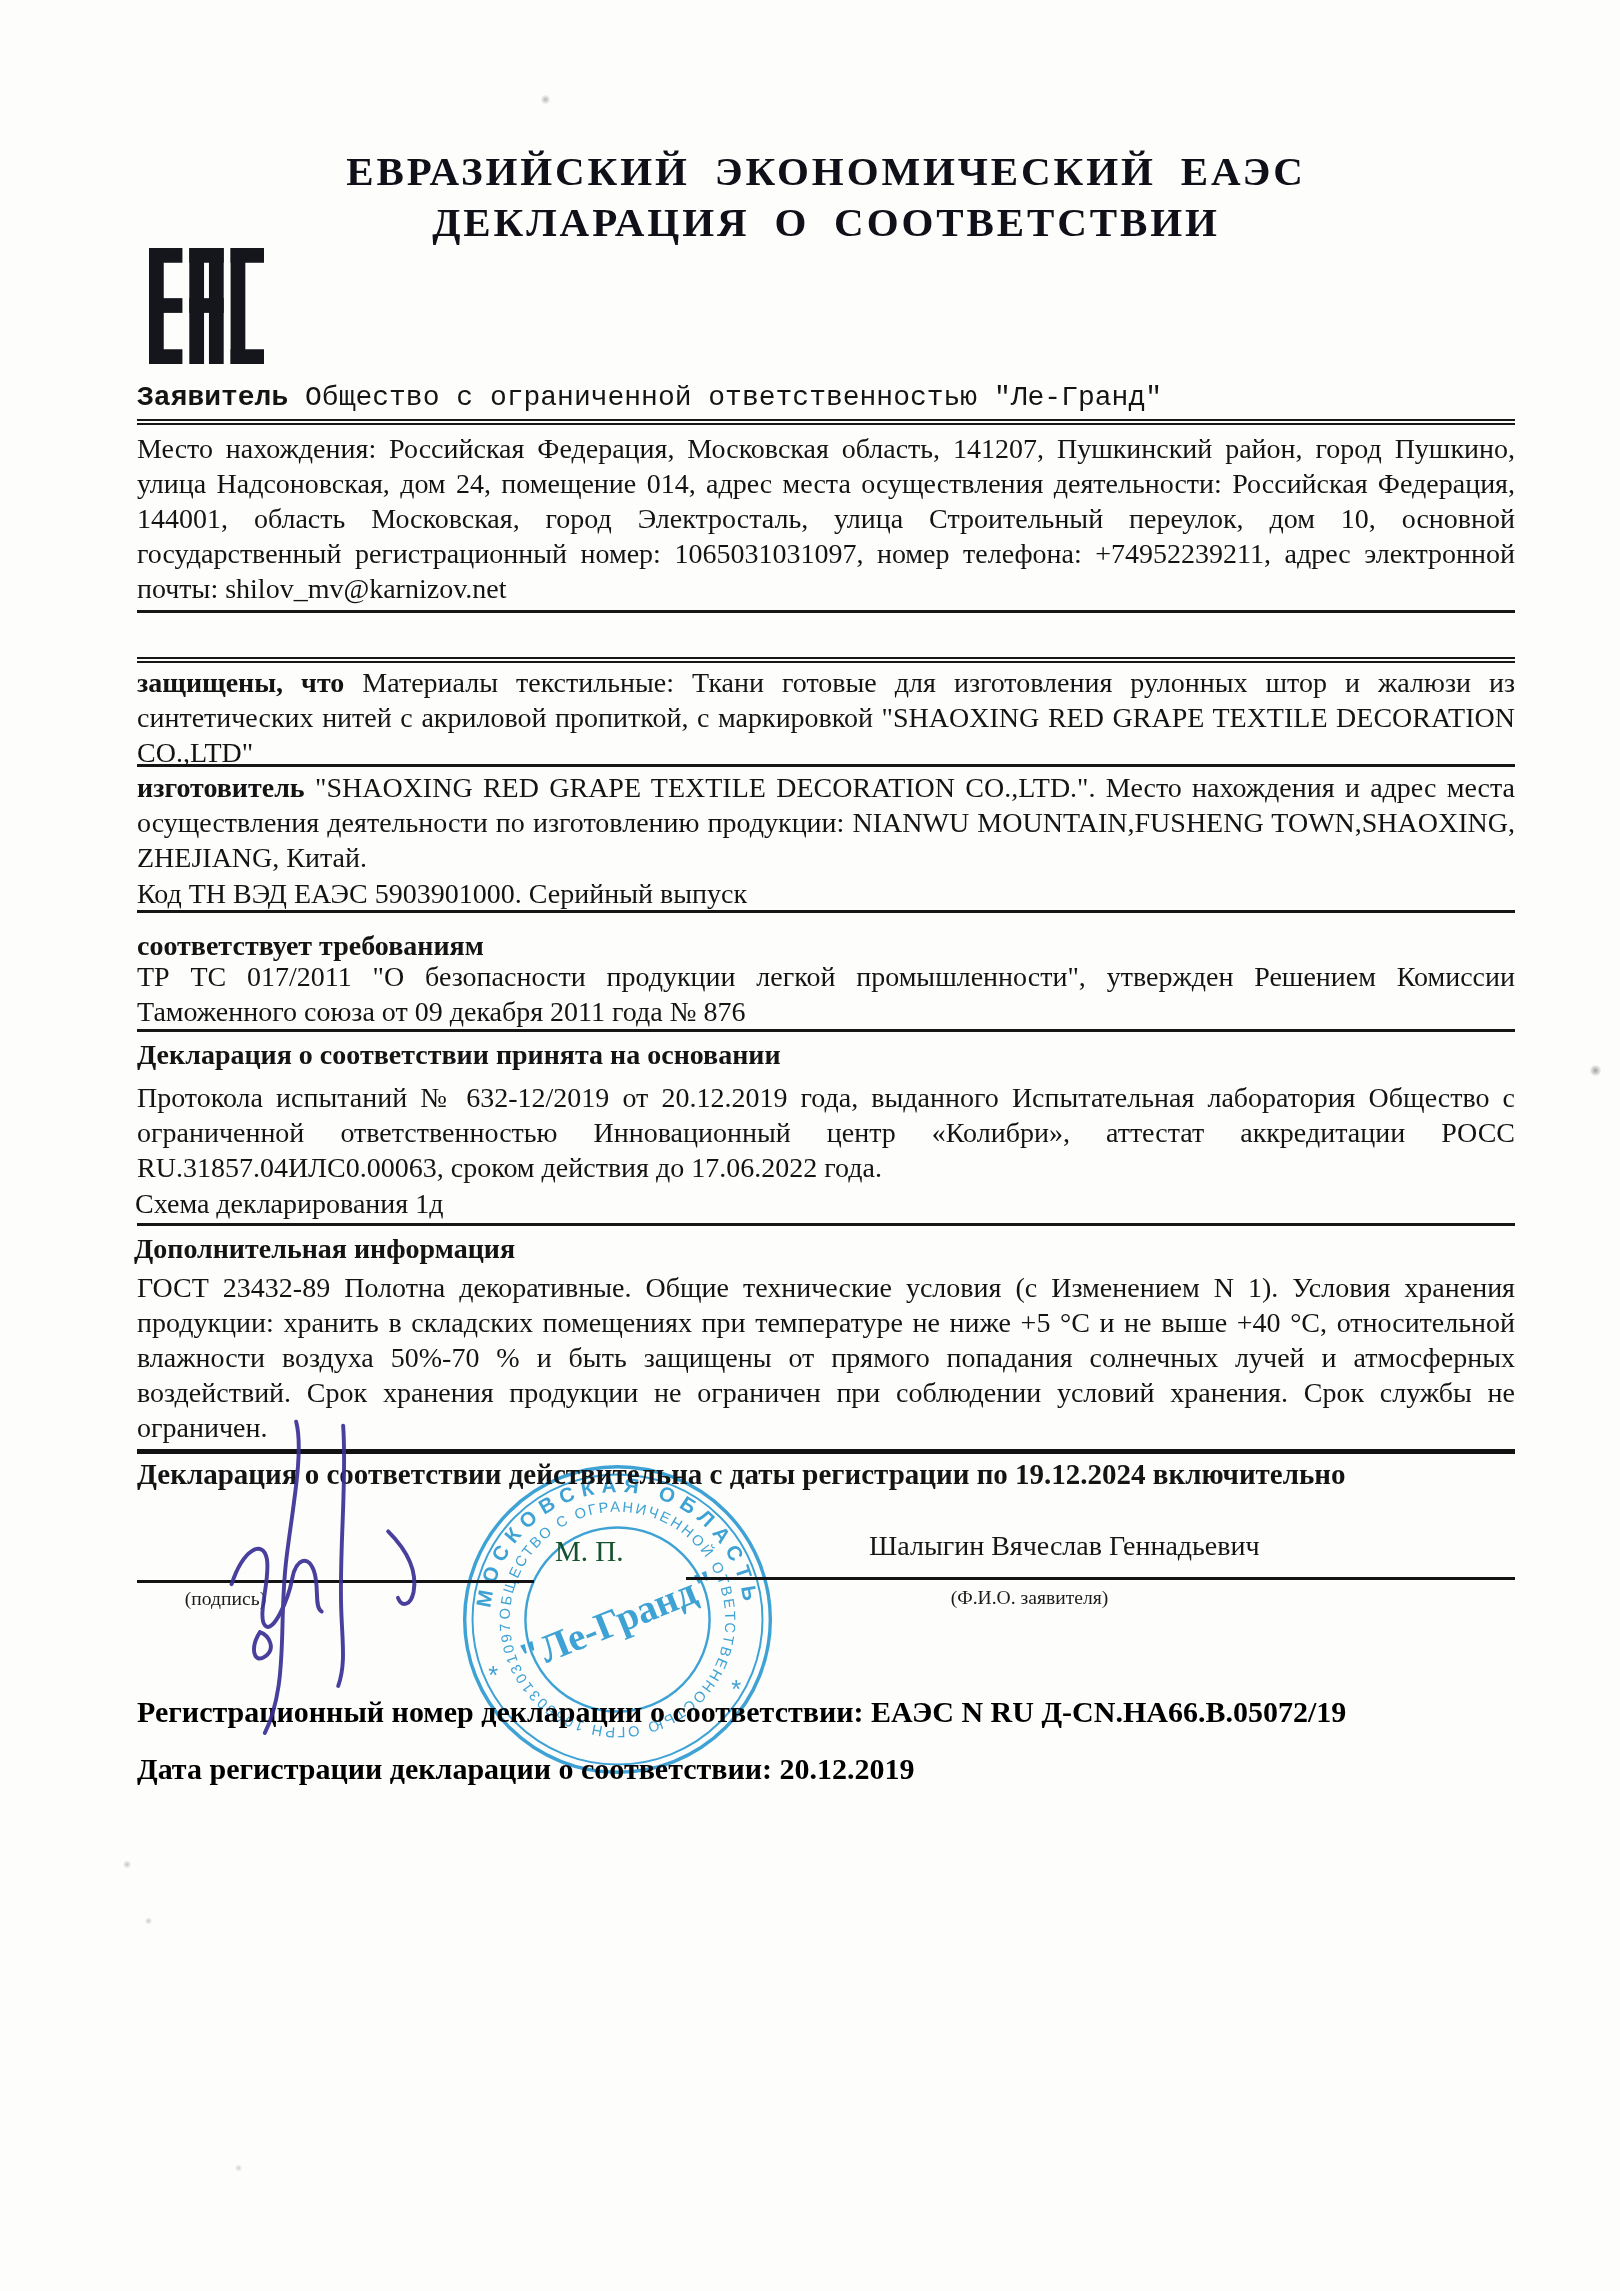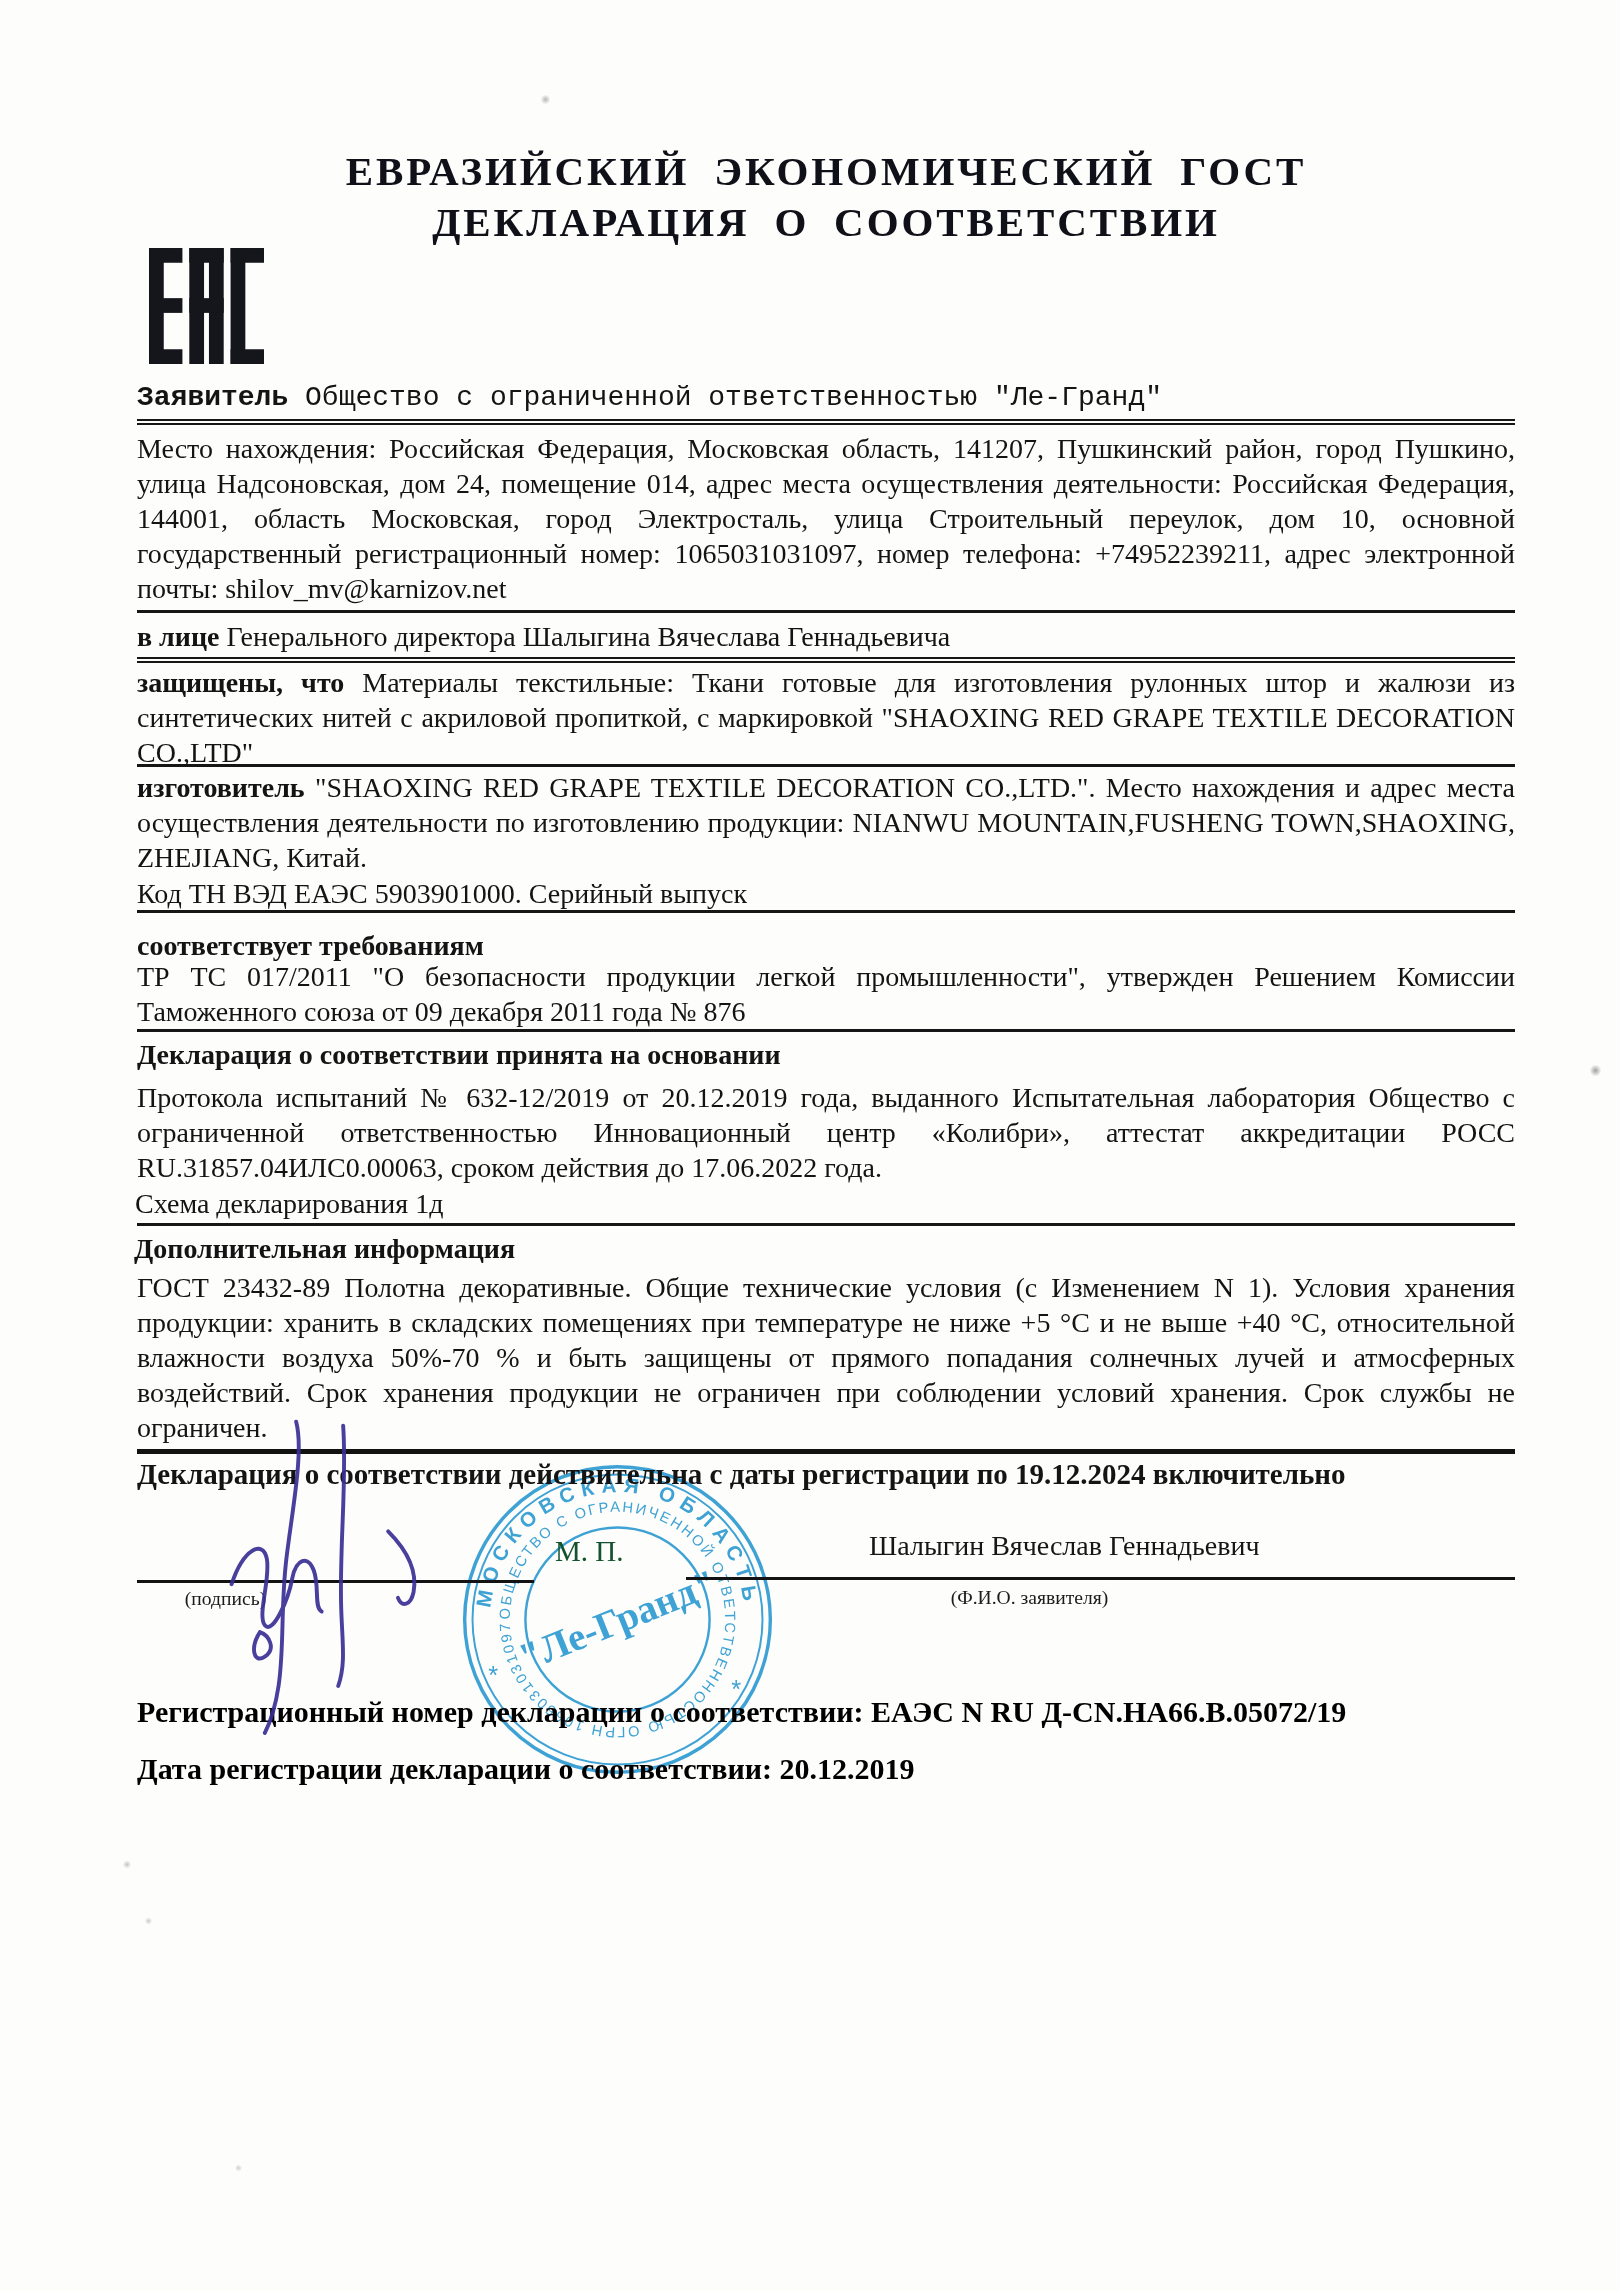--- a/index.html
+++ b/index.html
@@ -23,21 +23,21 @@
   .sig-svg{z-index:6;}
   .txt{z-index:4;}
   .speck{position:absolute;border-radius:50%;background:radial-gradient(circle,#8a8a8a 0%,rgba(160,160,160,0) 70%);}
   .logo-svg{z-index:4;}
 </style>
 </head>
 <body>
 
 <div class="page">
 
-  <div class="abs title txt" style="left:137px;top:147px;width:1378px;">ЕВРАЗИЙСКИЙ ЭКОНОМИЧЕСКИЙ ГОСТ</div>
+  <div class="abs title txt" style="left:137px;top:147px;width:1378px;">ЕВРАЗИЙСКИЙ ЭКОНОМИЧЕСКИЙ ЕАЭС</div>
   <div class="abs title txt" style="left:137px;top:198px;width:1378px;">ДЕКЛАРАЦИЯ О СООТВЕТСТВИИ</div>
 
   <svg class="abs logo-svg" style="left:149px;top:248px;" width="115" height="117" viewBox="0 0 117 119" role="img" aria-label="ЕАС">
     <g fill="#15151c">
 
       <rect x="0" y="0" width="15" height="118"></rect>
       <rect x="0" y="0" width="34" height="15"></rect>
       <rect x="0" y="51" width="34" height="15"></rect>
       <rect x="0" y="103" width="34" height="15"></rect>
 
@@ -54,24 +54,20 @@
 
   <div class="abs row-text txt" style="left:137px;top:380px;width:1378px;font-family:Liberation Mono, monospace;">
     <span class="b">Заявитель</span>
     <span>Общество с ограниченной ответственностью "Ле-Гранд"</span>
   </div>
   <div class="abs rule dbl" style="left:137px;top:419px;width:1378px;"></div>
 
   <div class="abs body-text txt" style="left:137px;top:431px;width:1378px;">Место нахождения: Российская Федерация, Московская область, 141207, Пушкинский район, город Пушкино, улица Надсоновская, дом 24, помещение 014, адрес места осуществления деятельности: Российская Федерация, 144001, область Московская, город Электросталь, улица Строительный переулок, дом 10, основной государственный регистрационный номер: 1065031031097, номер телефона: +74952239211, адрес электронной почты: shilov_mv@karnizov.net</div>
   <div class="abs rule" style="left:137px;top:610px;width:1378px;"></div>
 
-  <div class="abs row-text txt" style="left:137px;top:619px;width:1378px;">
-    <span class="b">в лице</span>
-    <span>Генерального директора Шалыгина Вячеслава Геннадьевича</span>
-  </div>
   <div class="abs rule dbl" style="left:137px;top:657px;width:1378px;"></div>
 
   <div class="abs body-text txt" style="left:137px;top:665px;width:1378px;">
     <span class="b">защищены, что</span>
     <span>Материалы текстильные: Ткани готовые для изготовления рулонных штор и жалюзи из синтетических нитей с акриловой пропиткой, с маркировкой "SHAOXING RED GRAPE TEXTILE DECORATION CO.,LTD"</span>
   </div>
   <div class="abs rule" style="left:137px;top:764px;width:1378px;"></div>
 
   <div class="abs body-text txt" style="left:137px;top:770px;width:1378px;">
     <span class="b">изготовитель</span>

